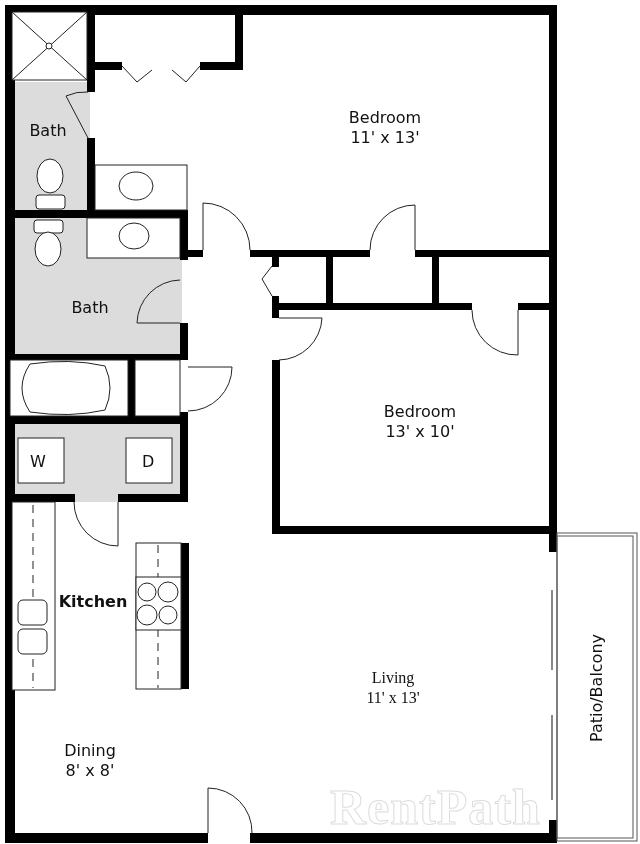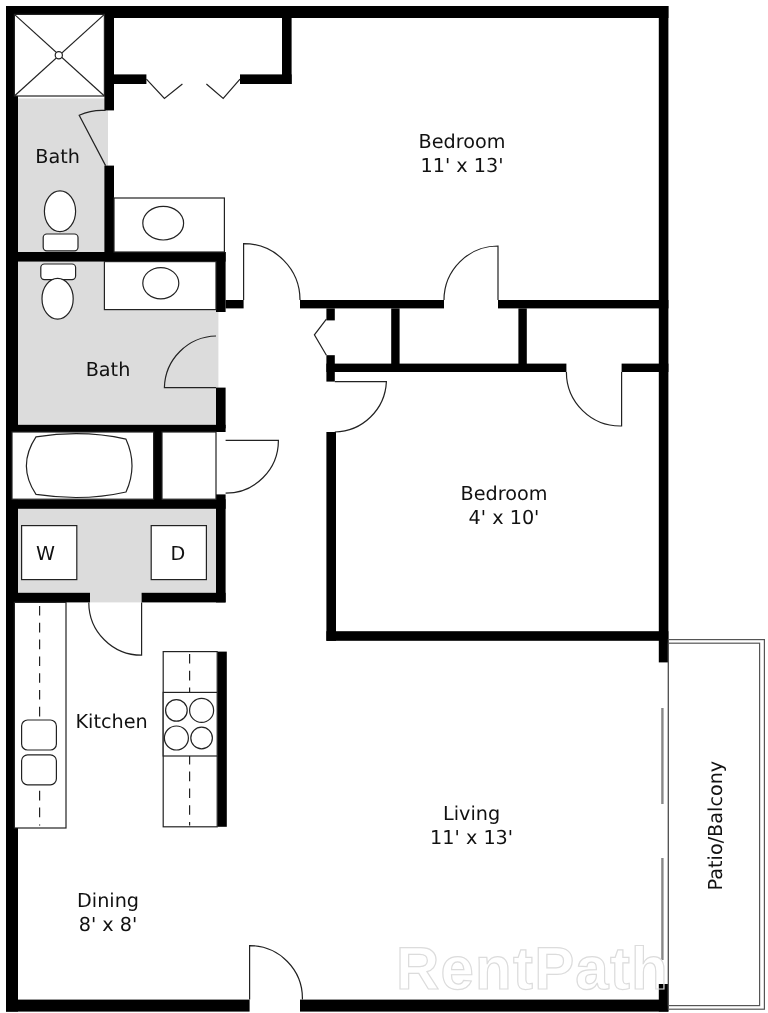--- a/index.html
+++ b/index.html
@@ -2,21 +2,21 @@
 <html><head>
 <meta charset="utf-8">
 <style>
   html, body { margin: 0; padding: 0; background: #ffffff; }
   body { width: 640px; height: 844px; position: relative; overflow: hidden; font-family: "Liberation Sans", "DejaVu Sans", sans-serif; }
   #plan { position: absolute; left: 0; top: 0; }
   .lbl { position: absolute; text-align: center; color: #111; font-family: "DejaVu Sans", sans-serif; font-size: 16px; line-height: 20px; white-space: nowrap; }
   .lbl span { display: block; }
   .wd { position: absolute; font-family: "DejaVu Sans", sans-serif; font-size: 16px; color: #111; }
   .patio-label { position: absolute; left: 596px; top: 688px; transform: translate(-50%, -50%) rotate(-90deg); font-family: "DejaVu Sans", sans-serif; font-size: 16px; color: #111; white-space: nowrap; }
-  .watermark { position: absolute; left: 330px; top: 778px; font-family: Liberation Sans, sans-serif; font-size: 50px; font-weight: bold; color: transparent; -webkit-text-stroke: 1px #dcdcdc; letter-spacing: 1px; white-space: nowrap; }
+  .watermark { position: absolute; left: 330px; top: 778px; font-family: Liberation Serif, serif; font-size: 50px; font-weight: bold; color: transparent; -webkit-text-stroke: 1px #dcdcdc; letter-spacing: 1px; white-space: nowrap; }
 </style>
 </head>
 <body>
 
 <svg id="plan" width="640" height="844" viewBox="0 0 640 844" xmlns="http://www.w3.org/2000/svg">
 
   <rect x="10" y="82" width="80" height="130" fill="#dcdcdc"></rect>
   <rect x="10" y="218" width="172" height="136" fill="#dcdcdc"></rect>
   <rect x="10" y="424" width="172" height="72" fill="#dcdcdc"></rect>
   <rect x="74" y="490" width="44" height="12" fill="#dcdcdc"></rect>
@@ -138,28 +138,28 @@
   <span>11' x 13'</span>
 </div>
 <div class="lbl" style="left:18px; top:121px; width:60px;">
   <span>Bath</span>
 </div>
 <div class="lbl" style="left:60px; top:298px; width:60px;">
   <span>Bath</span>
 </div>
 <div class="lbl" style="left:370px; top:402px; width:100px;">
   <span>Bedroom</span>
-  <span>4' x 10'</span>
+  <span>13' x 10'</span>
 </div>
 <div class="wd" style="left:30px; top:452px;">W</div>
 <div class="wd" style="left:142px; top:452px;">D</div>
-<div class="lbl" style="left:58px; top:592px; width:70px;">
+<div class="lbl" style="left:58px; top:592px; width:70px;font-weight:bold;">
   <span>Kitchen</span>
 </div>
-<div class="lbl" style="left:343px; top:668px; width:100px;">
+<div class="lbl" style="left:343px; top:668px; width:100px;font-family:Liberation Serif, serif;">
   <span>Living</span>
   <span>11' x 13'</span>
 </div>
 <div class="lbl" style="left:40px; top:741px; width:100px;">
   <span>Dining</span>
   <span>8' x 8'</span>
 </div>
 <div class="patio-label">Patio/Balcony</div>
 <div class="watermark">RentPath</div>
 

